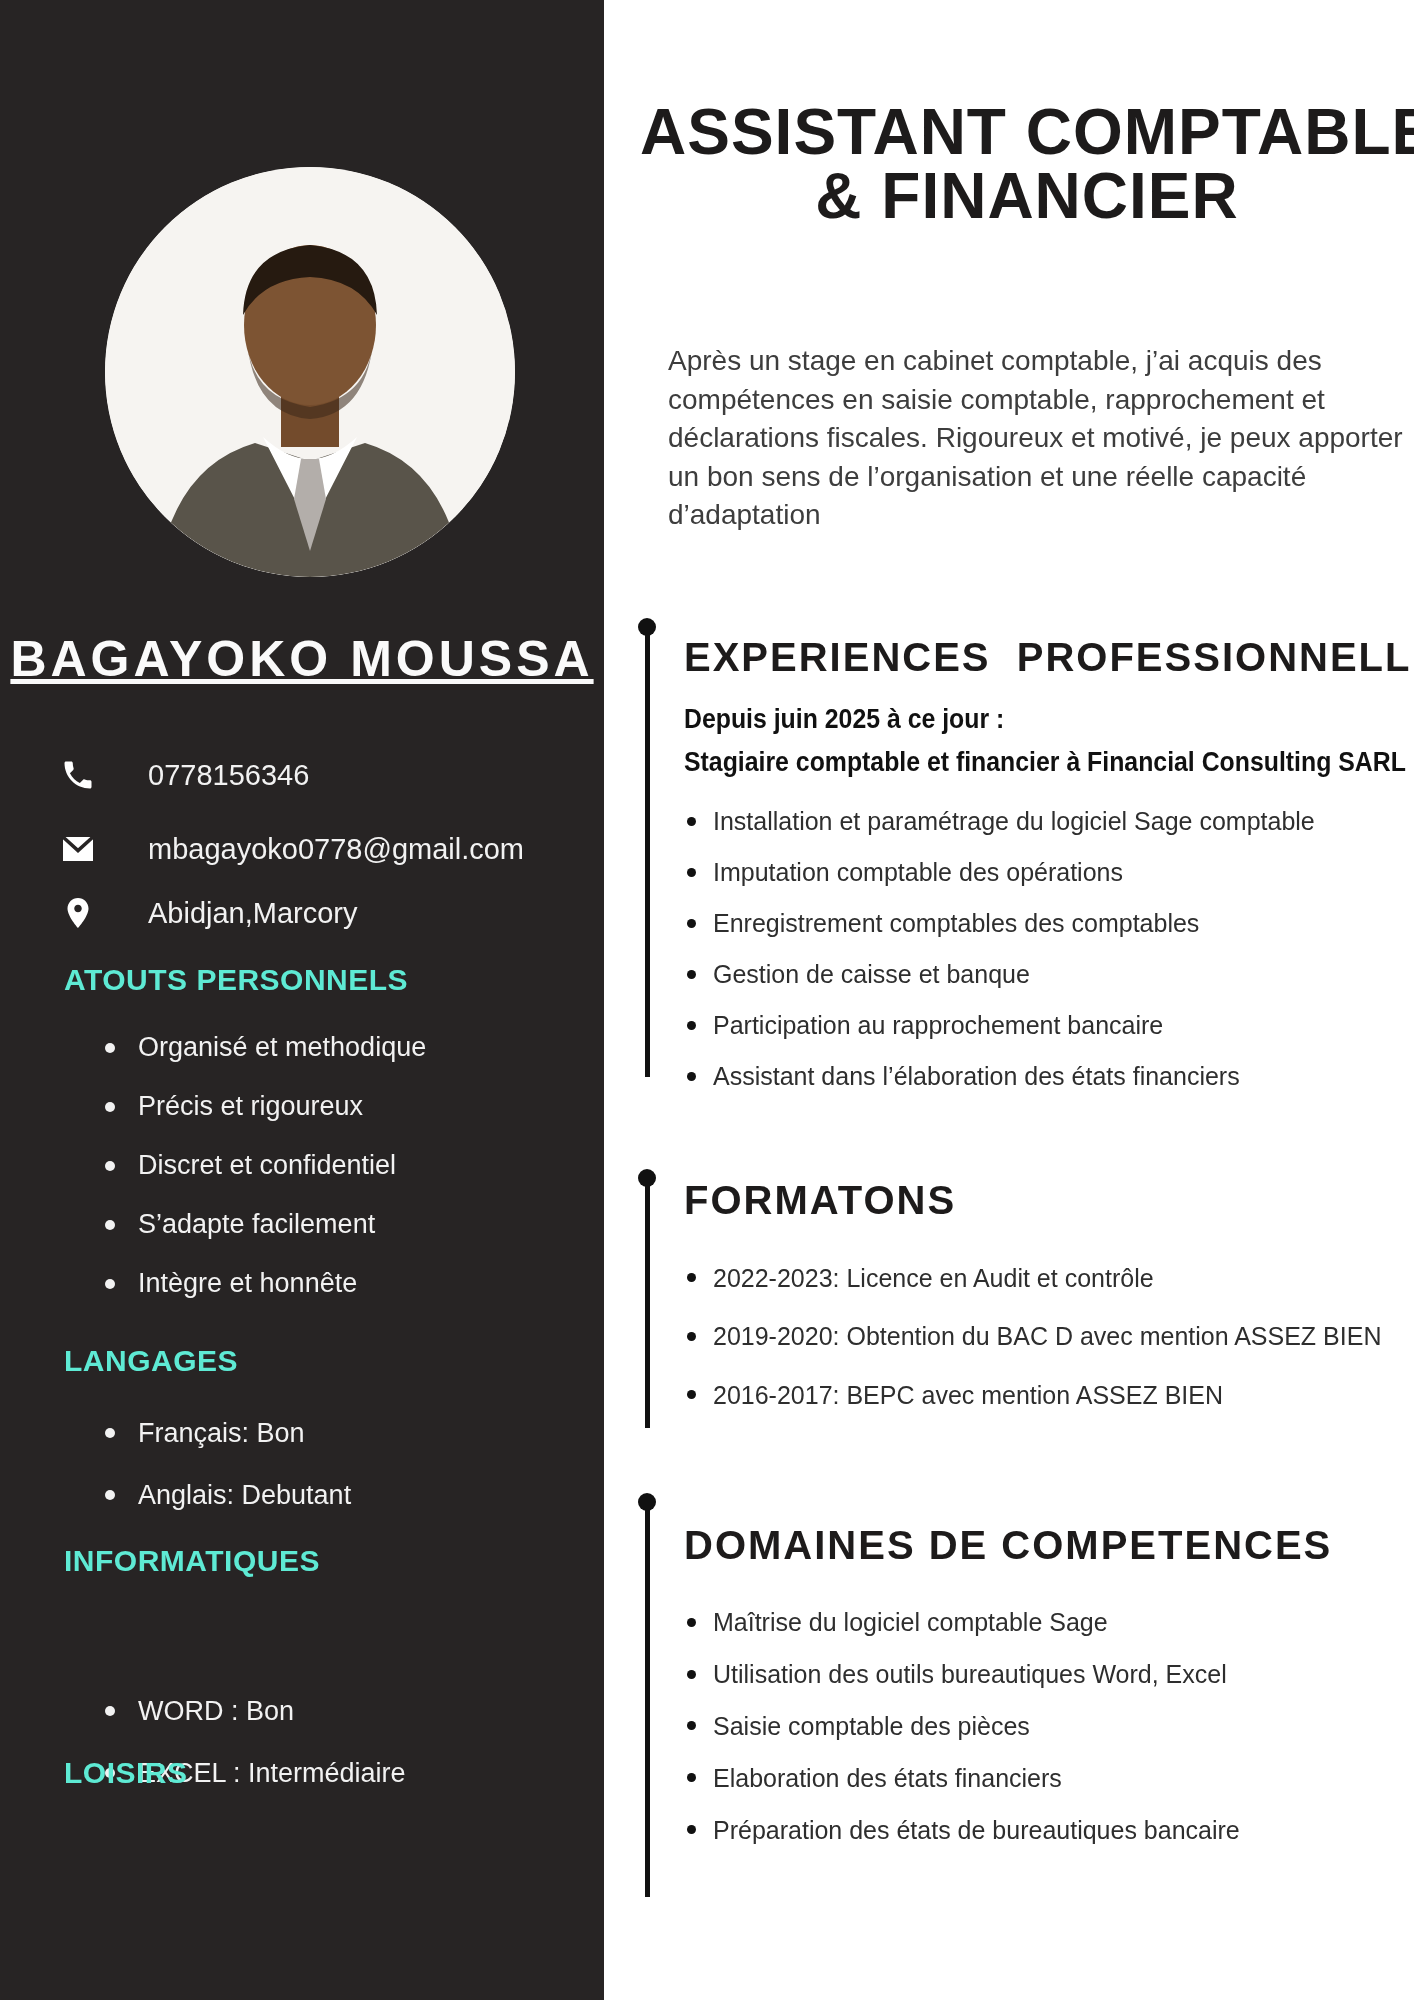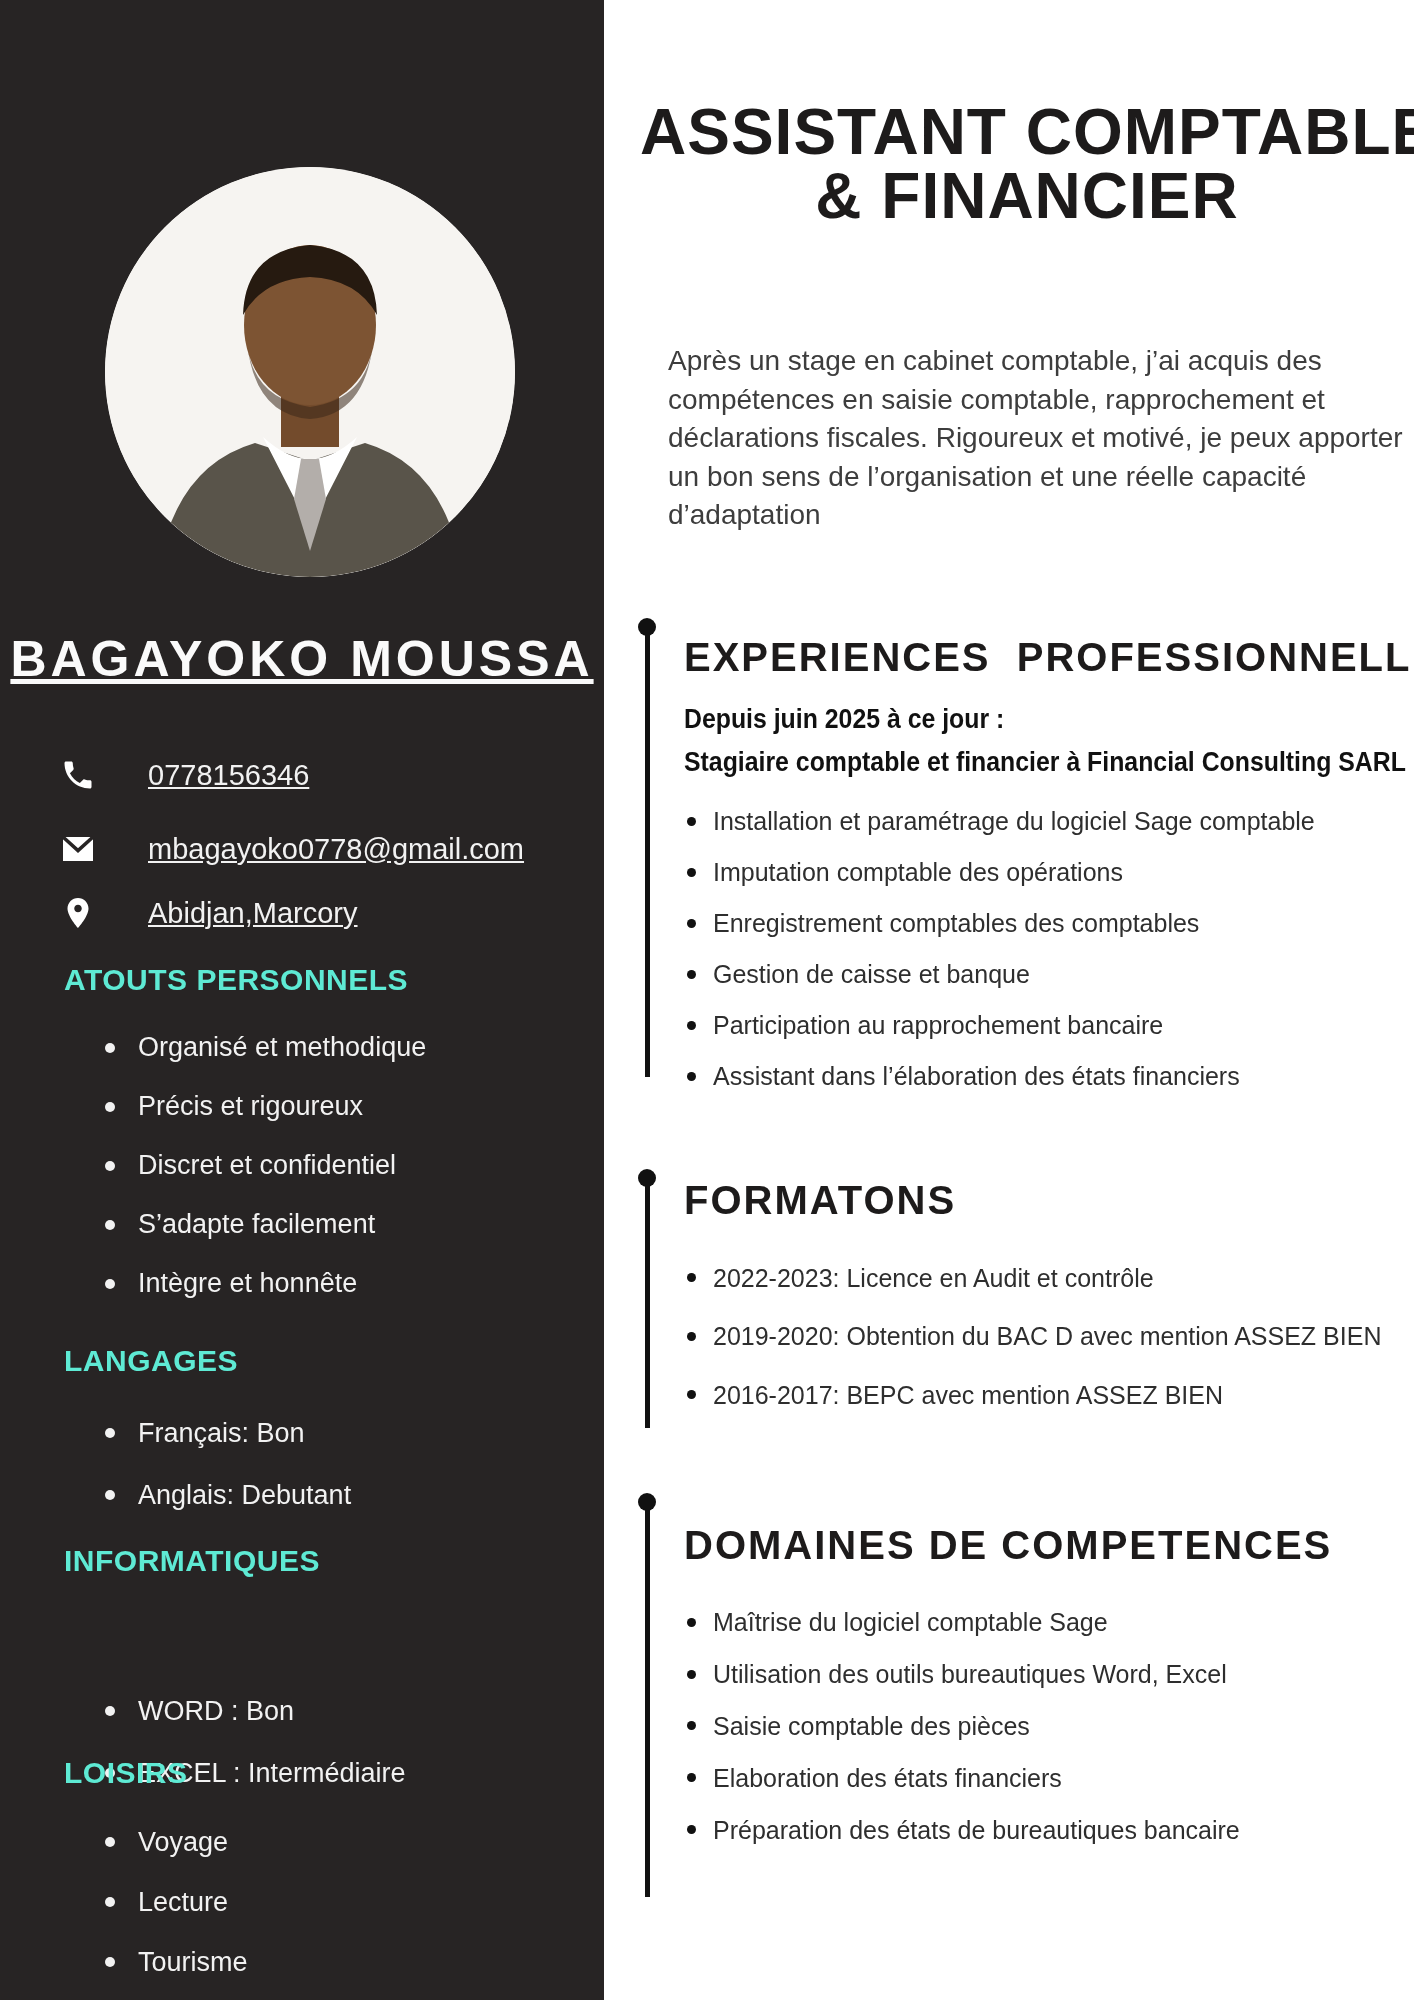--- a/index.html
+++ b/index.html
@@ -13,21 +13,21 @@
   .photo {
     position:absolute; left:105px; top:167px; width:410px; height:410px;
     border-radius:50%; overflow:hidden; background:#f6f4f1;
   }
   .name {
     position:absolute; left:0; top:630px; width:604px; text-align:center;
     color:#fafafa; font-size:50px; font-weight:bold; letter-spacing:4px; white-space:nowrap;text-decoration:underline;
   }
   .contact-row { position:absolute; left:60px; height:40px; display:flex; align-items:center; }
   .contact-row .cicon { width:36px; height:36px; flex:0 0 36px; }
-  .contact-row .ctext { margin-left:52px; color:#f2f2f2; font-size:29px; white-space:nowrap;text-decoration:underline; }
+  .contact-row .ctext { margin-left:52px; color:#f2f2f2; font-size:29px; white-space:nowrap; }
   .row-phone { top:755px; }
   .row-email { top:829px; }
   .row-location { top:893px; }
   .side-sec-title {
     position:absolute; left:64px; color:#5eead4; font-weight:bold; font-size:30px;
     letter-spacing:0.5px; white-space:nowrap;
   }
   .t-atouts { top:963px; } .t-langages { top:1344px; } .t-informatiques { top:1544px; } .t-loisirs { top:1756px; }
   .side-list { position:absolute; left:105px; list-style:none; }
   .side-list li {
@@ -146,25 +146,20 @@
       <li>Anglais: Debutant</li>
     </ul>
 
     <div class="side-sec-title t-informatiques">INFORMATIQUES</div>
     <ul class="side-list l-informatiques">
       <li>WORD : Bon</li>
       <li>EXCEL : Intermédiaire</li>
     </ul>
 
     <div class="side-sec-title t-loisirs">LOISIRS</div>
-    <ul class="side-list l-loisirs">
-      <li>Voyage</li>
-      <li>Lecture</li>
-      <li>Tourisme</li>
-    </ul>
   </aside>
 
   <main>
 
     <h1 class="main-title"><span>ASSISTANT COMPTABLE</span><br><span>&amp; FINANCIER</span></h1>
 
     <p class="summary">Après un stage en cabinet comptable, j’ai acquis des compétences en saisie comptable, rapprochement et déclarations fiscales. Rigoureux et motivé, je peux apporter un bon sens de l’organisation et une réelle capacité d’adaptation</p>
 
     <span class="tl-dot dot-exp"></span>
     <span class="tl-line line-exp"></span>

